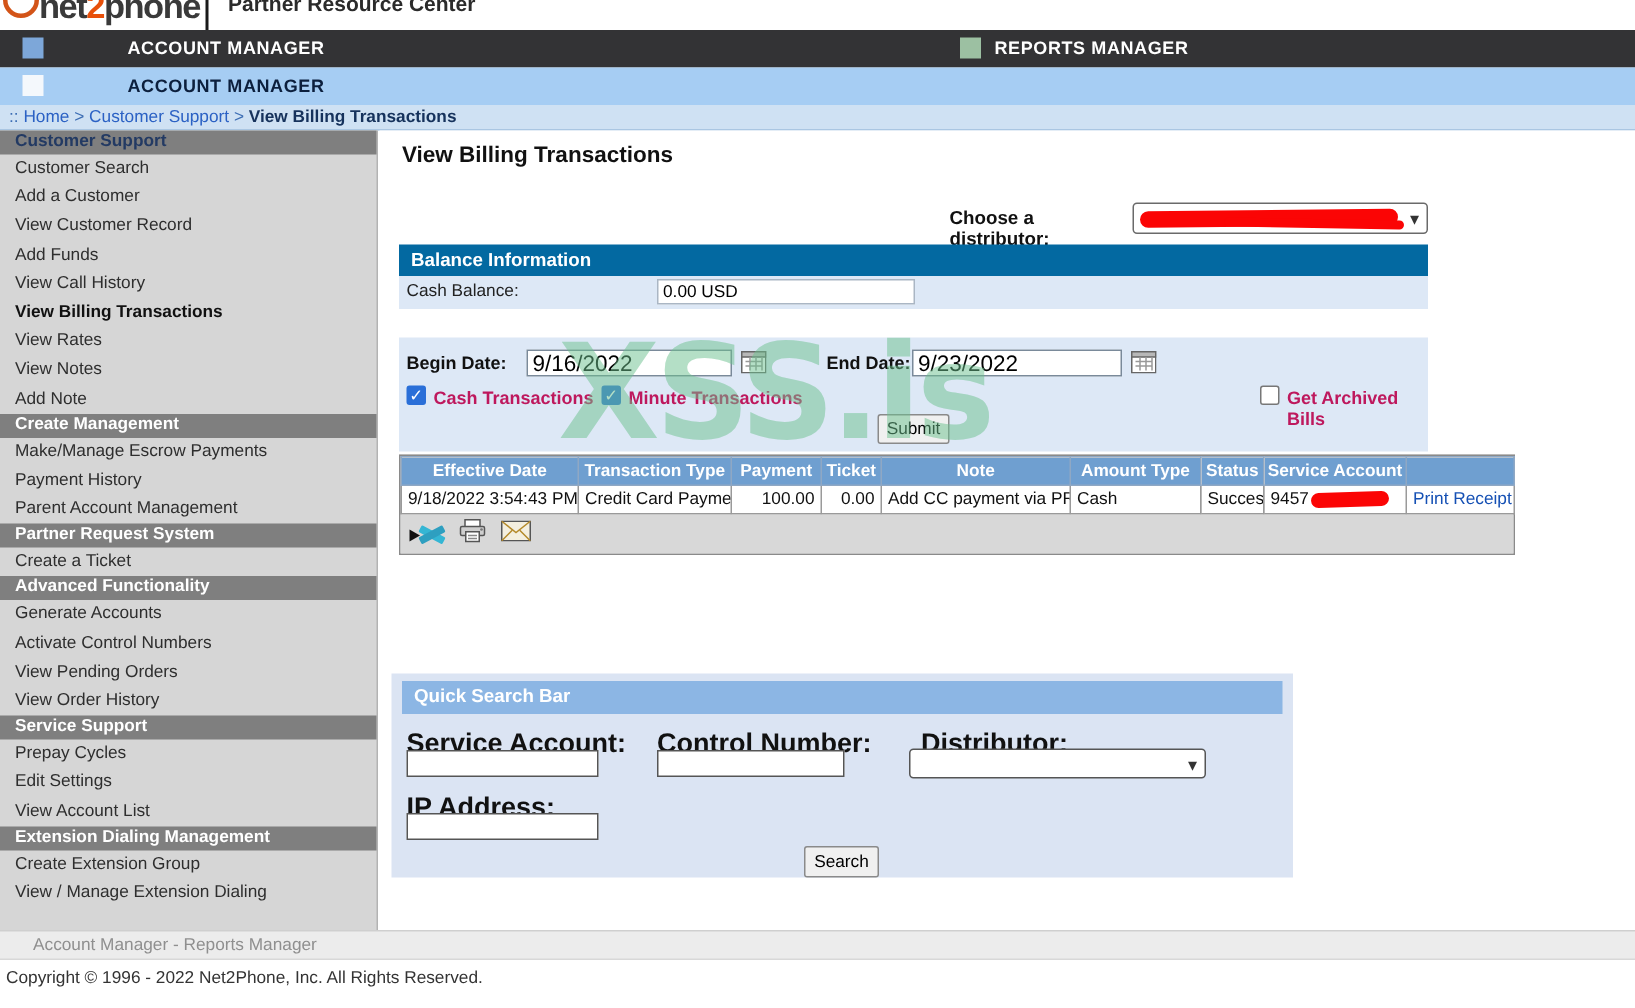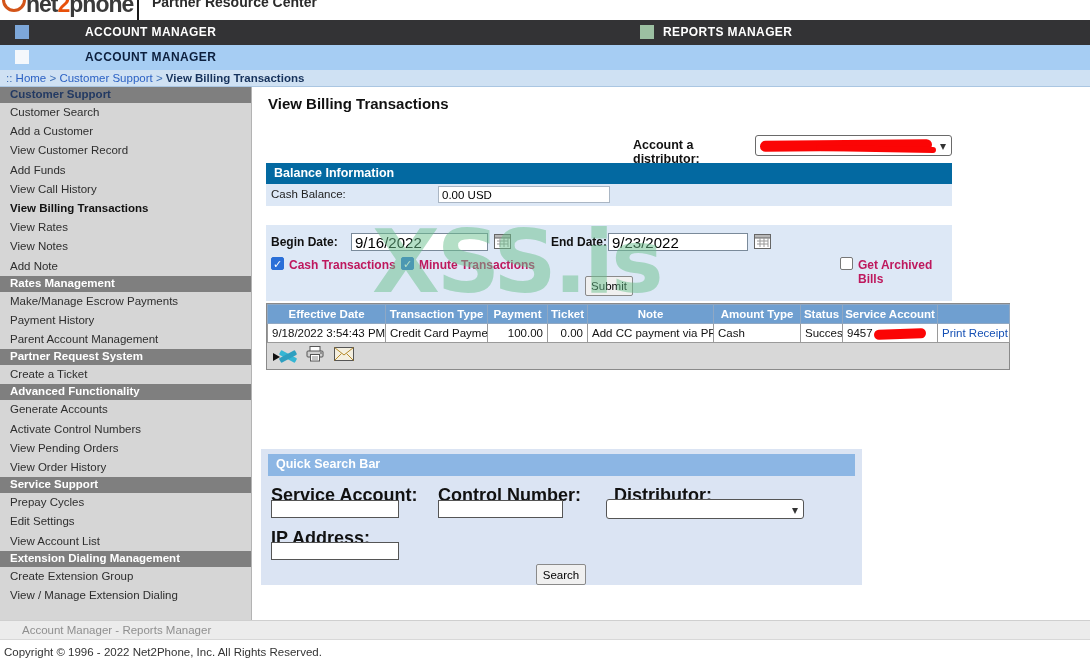--- a/index.html
+++ b/index.html
@@ -139,21 +139,21 @@
     <div class="sb-item">Customer Search</div>
     <div class="sb-item">Add a Customer</div>
     <div class="sb-item">View Customer Record</div>
     <div class="sb-item">Add Funds</div>
     <div class="sb-item">View Call History</div>
     <div class="sb-item active">View Billing Transactions</div>
     <div class="sb-item">View Rates</div>
     <div class="sb-item">View Notes</div>
     <div class="sb-item">Add Note</div>
 
-    <div class="sb-head">Rates Management</div>
+    <div class="sb-head">Create Management</div>
     <div class="sb-item">Make/Manage Escrow Payments</div>
     <div class="sb-item">Payment History</div>
     <div class="sb-item">Parent Account Management</div>
 
     <div class="sb-head">Partner Request System</div>
     <div class="sb-item">Create a Ticket</div>
 
     <div class="sb-head">Advanced Functionality</div>
     <div class="sb-item">Generate Accounts</div>
     <div class="sb-item">Activate Control Numbers</div>
@@ -166,21 +166,21 @@
     <div class="sb-item">View Account List</div>
 
     <div class="sb-head">Extension Dialing Management</div>
     <div class="sb-item">Create Extension Group</div>
     <div class="sb-item">View / Manage Extension Dialing</div>
   </div>
 
   <div class="main">
     <div class="page-title">View Billing Transactions</div>
 
-    <div class="dist-label">Account a distributor:</div>
+    <div class="dist-label">Choose a distributor:</div>
     <div class="dist-select">
       <span class="redact1"></span>
       <span class="redact1b"></span>
       <span class="chev">▾</span>
     </div>
 
     <div class="balance-panel">
       <div class="panel-blue-head balance-head">Balance Information</div>
       <div class="balance-row">
         <span class="balance-label">Cash Balance:</span>

